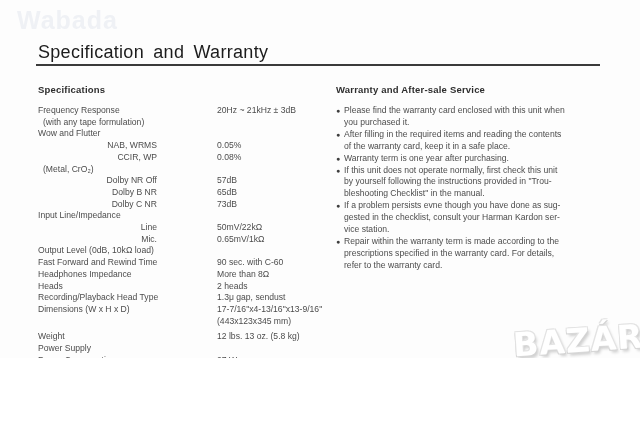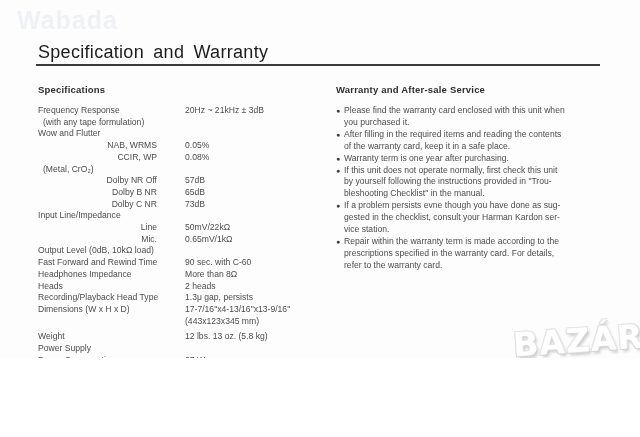--- a/index.html
+++ b/index.html
@@ -27,21 +27,21 @@
     position:absolute; left:38px; top:84px; width:592px;
     display:flex;
   }
   .col-left  { width:298px; flex:none; }
   .col-right { width:292px; flex:none; }
   h2.colhead {
     margin:0 0 10px 0; font-size:9.5px; font-weight:700;
     color:#2e2e2e; letter-spacing:0.2px;
   }
   
-  .spec-row { display:flex; font-size:8.6px; line-height:11.7px; }
+  .spec-row { display:flex; font-size:8.6px; line-height:11.7px;gap:32px; }
   .spec-label { flex:0 0 147px; white-space:nowrap; box-sizing:border-box; }
   .spec-row.sub  .spec-label { text-align:right; padding-right:28px; }
   .spec-row.note .spec-label { padding-left:5px; }
   .spec-row.gap { margin-top:4px; }
   .spec-value { flex:1; white-space:pre-line; }
   
   .bullet { display:flex; font-size:8.6px; line-height:11.9px; }
   .dot { flex:none; width:8px; font-size:7px; line-height:11.9px; color:#3d3d3d; }
   .btext { white-space:pre-line; }
   
@@ -150,21 +150,21 @@
             <span class="spec-value">More than 8Ω</span>
           </div>
 
           <div class="spec-row">
             <span class="spec-label">Heads</span>
             <span class="spec-value">2 heads</span>
           </div>
 
           <div class="spec-row">
             <span class="spec-label">Recording/Playback Head Type</span>
-            <span class="spec-value">1.3μ gap, persists</span>
+            <span class="spec-value">1.3μ gap, sendust</span>
           </div>
 
           <div class="spec-row">
             <span class="spec-label">Dimensions (W x H x D)</span>
             <span class="spec-value">17-7/16"x4-13/16"x13-9/16"
 (443x123x345 mm)</span>
           </div>
 
           <div class="spec-row gap">
             <span class="spec-label">Weight</span>

